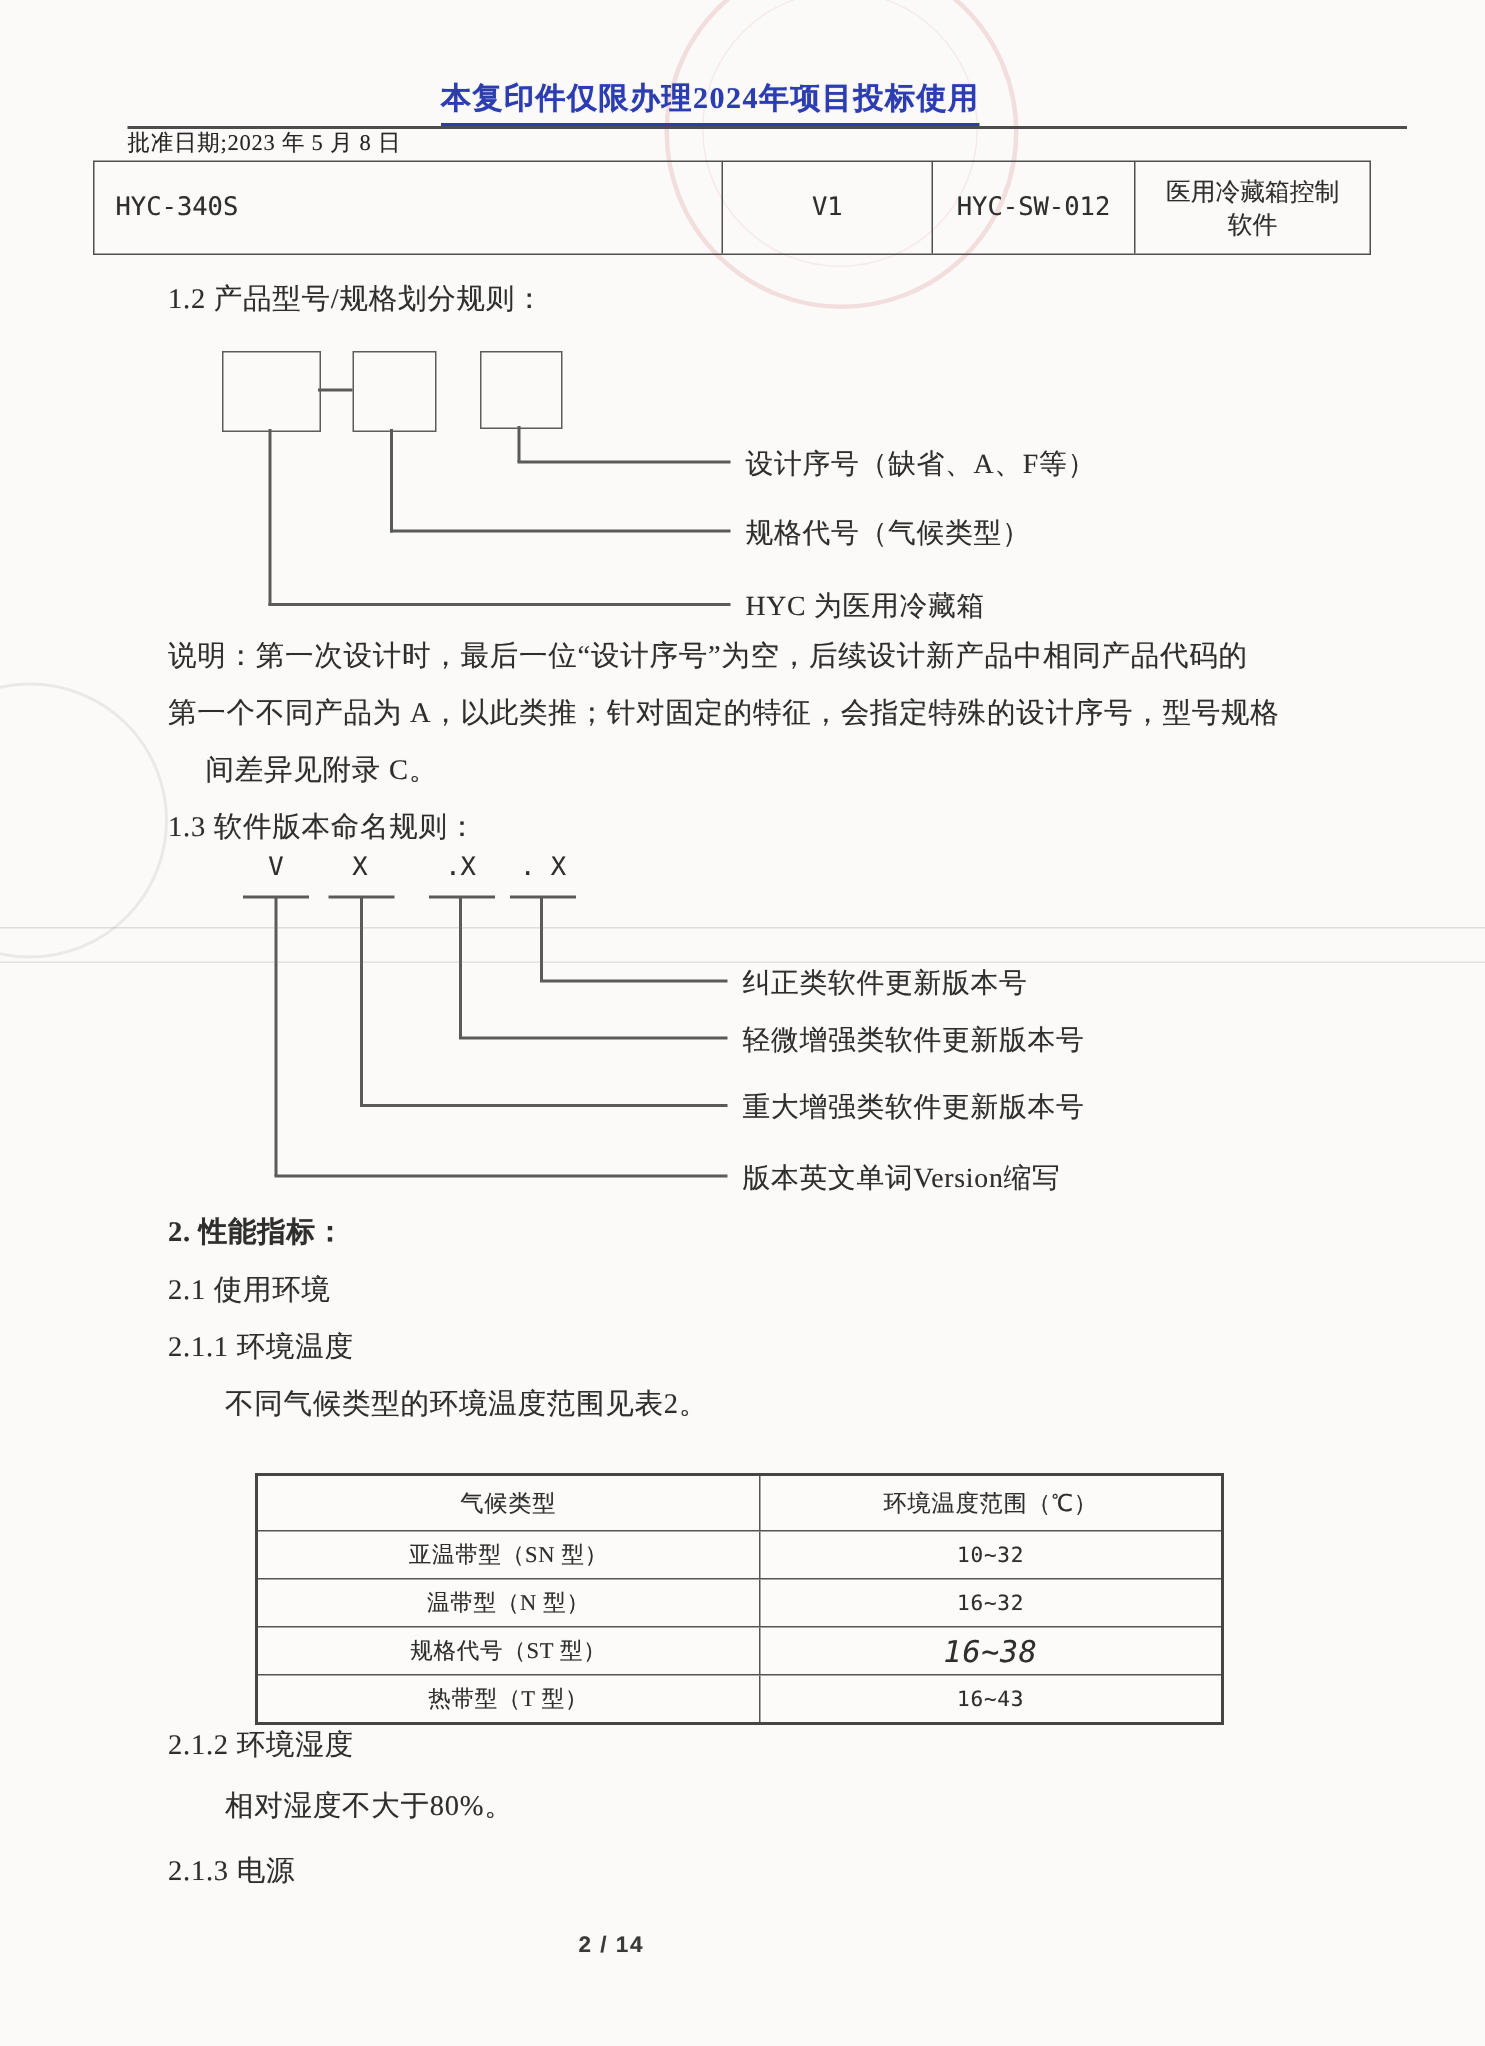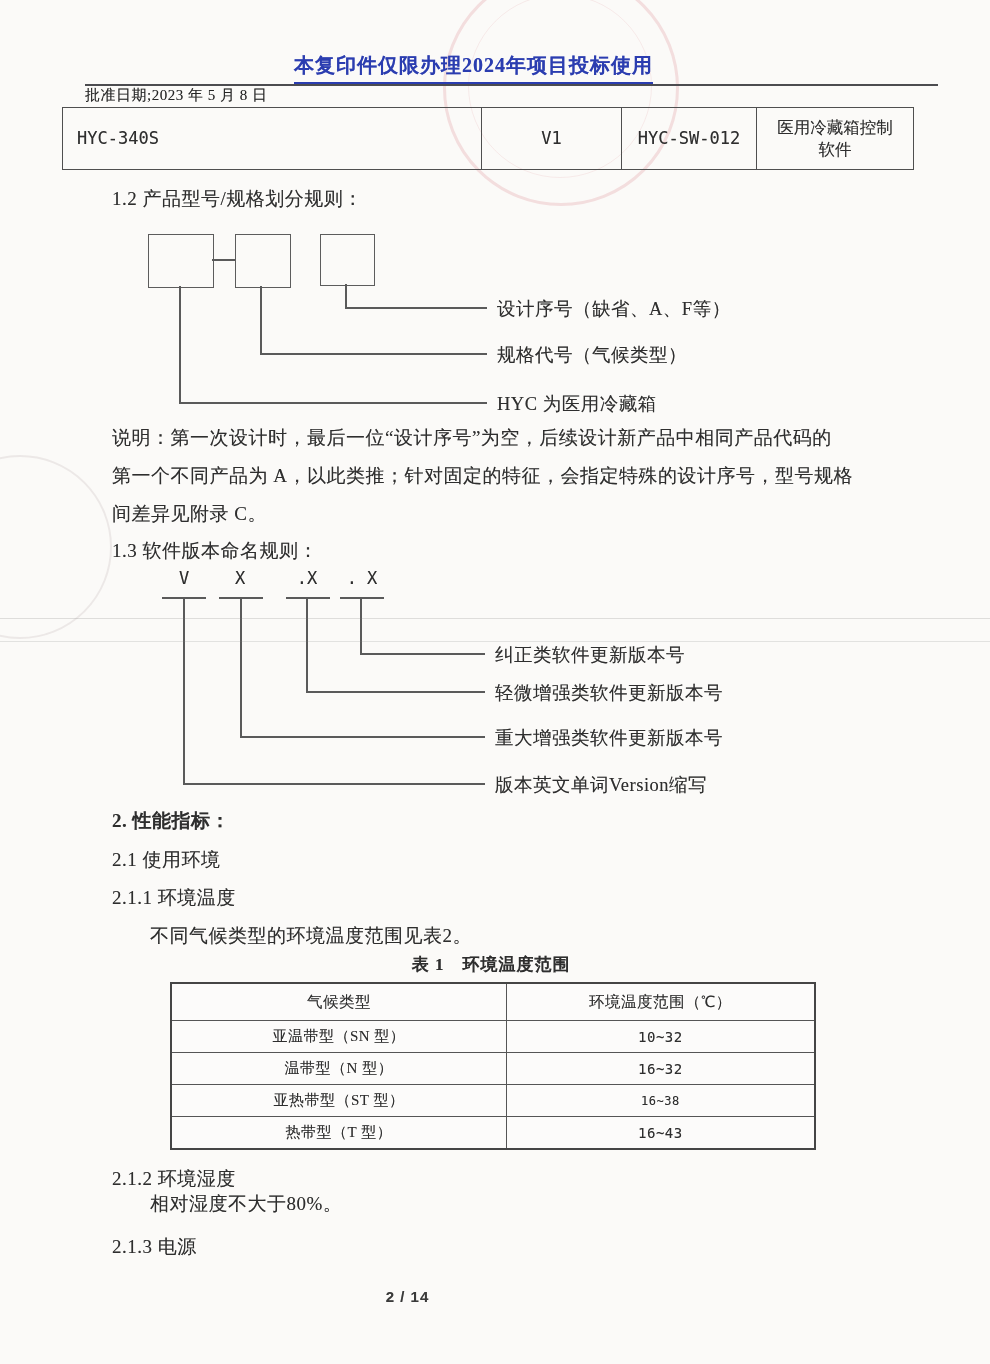--- a/index.html
+++ b/index.html
@@ -92,21 +92,21 @@
   <div class="hline" style="left:260px;top:353px;width:227px;"></div>
   <div class="abs lbl" style="left:497px;top:342px;">规格代号（气候类型）</div>
 
   <div class="vline" style="left:179px;top:286px;height:118px;"></div>
   <div class="hline" style="left:179px;top:402px;width:308px;"></div>
   <div class="abs lbl" style="left:497px;top:391px;">HYC 为医用冷藏箱</div>
 
   <div class="abs" style="left:112px;top:419px;width:790px;">
     <div class="h19" style="line-height:38px;">说明：第一次设计时，最后一位“设计序号”为空，后续设计新产品中相同产品代码的</div>
     <div class="h19" style="line-height:38px;">第一个不同产品为 A，以此类推；针对固定的特征，会指定特殊的设计序号，型号规格</div>
-    <div class="h19" style="line-height:38px;">间差异见附录 C。</div>
+    <div class="h19" style="line-height:38px;margin-left:25px;">间差异见附录 C。</div>
   </div>
 
   <div class="abs h19" style="left:112px;top:538px;">1.3 软件版本命名规则：</div>
 
   <div class="abs mono" style="left:163px;top:568px;width:42px;text-align:center;font-size:17px;">V</div>
   <div class="abs mono" style="left:219px;top:568px;width:42px;text-align:center;font-size:17px;">X</div>
   <div class="abs mono" style="left:286px;top:568px;width:42px;text-align:center;font-size:17px;">.X</div>
   <div class="abs mono" style="left:340px;top:568px;width:44px;text-align:center;font-size:17px;">. X</div>
 
   <div class="hline" style="left:162px;top:597px;width:44px;"></div>
@@ -131,44 +131,43 @@
   <div class="abs lbl" style="left:495px;top:772px;">版本英文单词Version缩写</div>
 
   <div class="abs faint" style="left:0;top:618px;width:990px;"></div>
   <div class="abs faint" style="left:0;top:641px;width:990px;opacity:.85;"></div>
 
   <div class="abs h19" style="left:112px;top:808px;font-weight:600;">2. 性能指标：</div>
   <div class="abs h19" style="left:112px;top:847px;">2.1 使用环境</div>
   <div class="abs h19" style="left:112px;top:885px;text-align:right;">2.1.1 环境温度</div>
   <div class="abs h19" style="left:150px;top:923px;">不同气候类型的环境温度范围见表2。</div>
 
-  <div class="abs" style="left:170px;top:953px;width:642px;text-align:center;font-weight:bold;font-size:17px;letter-spacing:1px;">表 1　环境温度范围</div>
 
   <div class="abs t1">
     <div class="row hrow">
       <div class="c">气候类型</div>
       <div class="c">环境温度范围（℃）</div>
     </div>
     <div class="row drow">
       <div class="c">亚温带型（SN 型）</div>
       <div class="c mono" style="font-size:14px;">10~32</div>
     </div>
     <div class="row drow">
       <div class="c">温带型（N 型）</div>
       <div class="c mono" style="font-size:14px;">16~32</div>
     </div>
     <div class="row drow">
-      <div class="c">亚热带型（ST 型）</div>
-      <div class="c mono" style="font-size:12px;">16~38</div>
+      <div class="c">规格代号（ST 型）</div>
+      <div class="c mono" style="font-size:20px;font-style:italic;">16~38</div>
     </div>
     <div class="row drow">
       <div class="c">热带型（T 型）</div>
       <div class="c mono" style="font-size:14px;">16~43</div>
     </div>
   </div>
 
-  <div class="abs h19" style="left:112px;top:1150px;margin-top:16px;">2.1.2 环境湿度</div>
+  <div class="abs h19" style="left:112px;top:1150px;">2.1.2 环境湿度</div>
   <div class="abs h19" style="left:150px;top:1191px;">相对湿度不大于80%。</div>
   <div class="abs h19" style="left:112px;top:1234px;">2.1.3 电源</div>
 
   <div class="abs pagenum">2 / 14</div>
 
 </div>
 
 </body></html>

